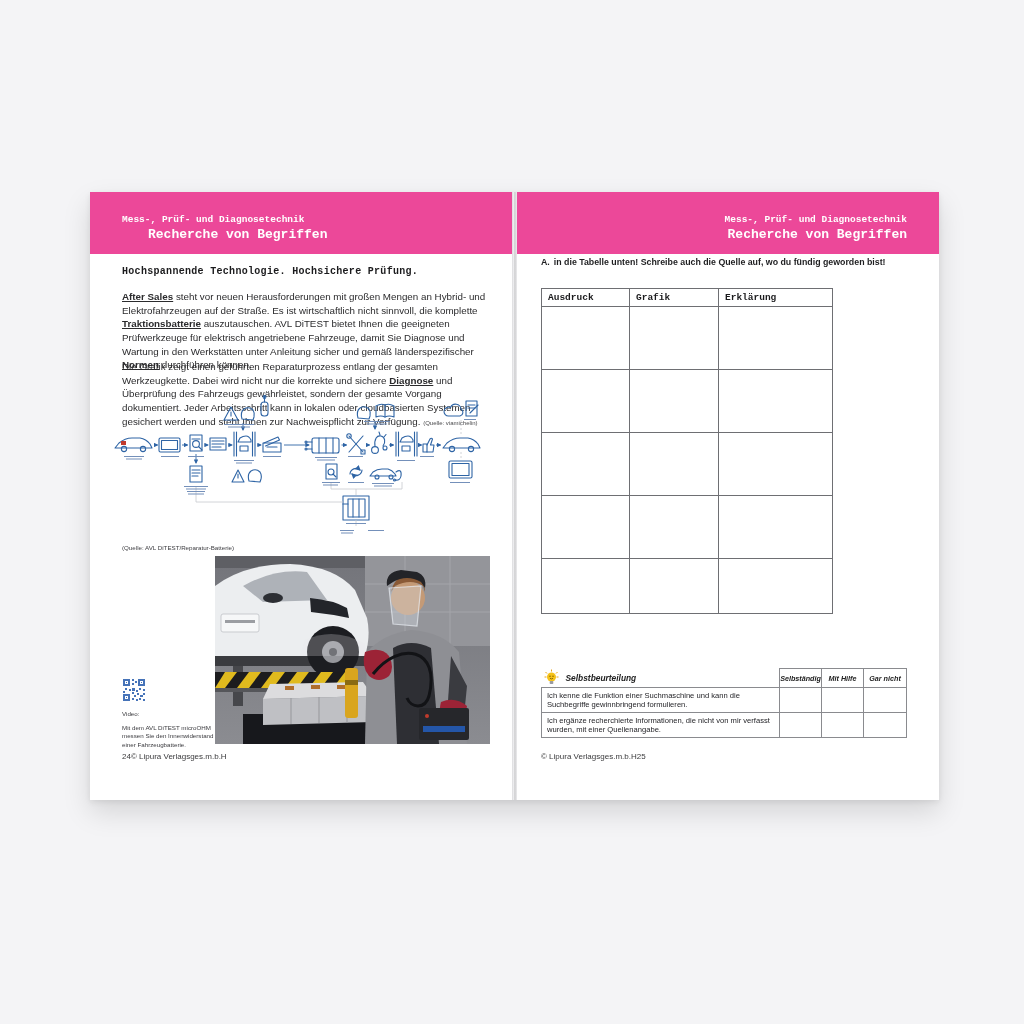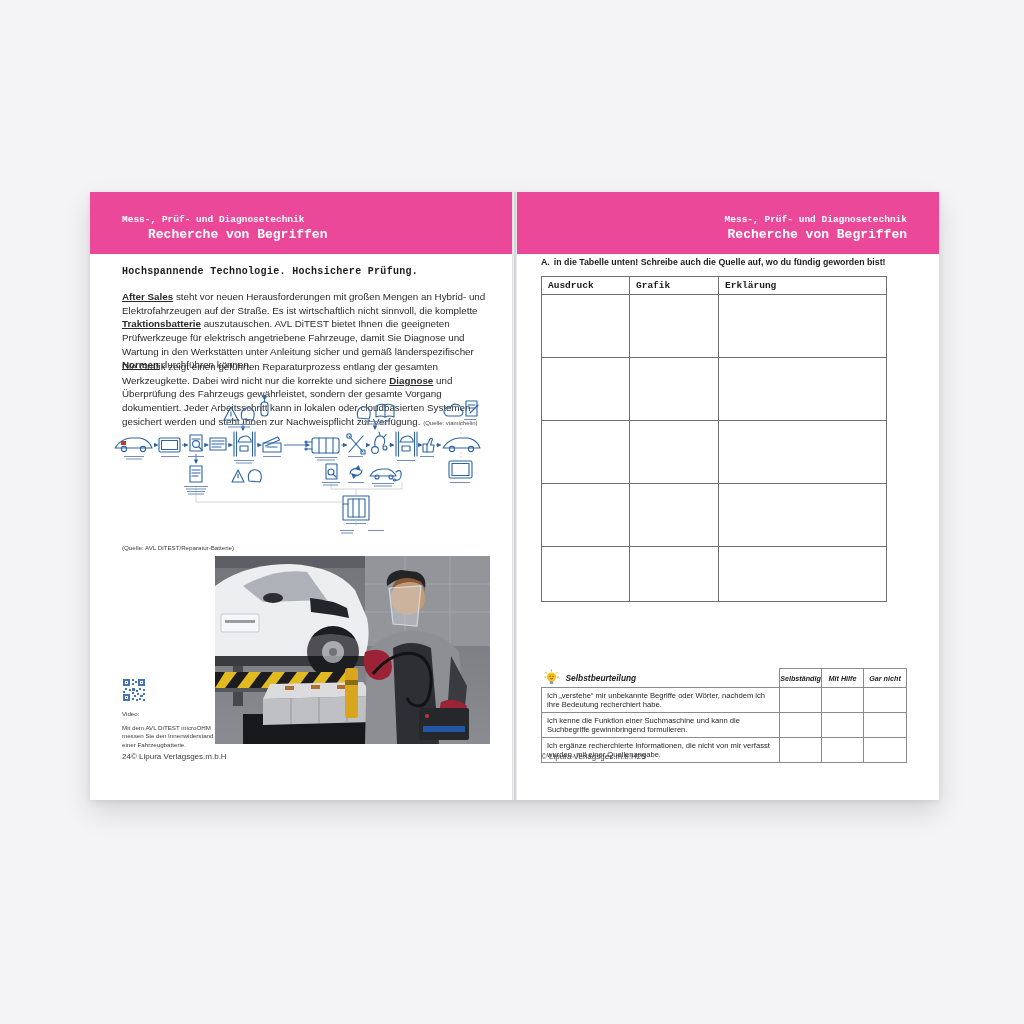--- a/index.html
+++ b/index.html
@@ -26,21 +26,21 @@
   .qr{position:absolute;left:32px;top:486px;}
   .video-note{position:absolute;left:32px;top:518px;width:100px;font-size:6.2px;line-height:8.2px;color:#3a3a3e;}
   .video-note .vlabel{margin-bottom:6px;}
   .footer{position:absolute;left:32px;right:30px;top:560px;display:flex;
           font-size:8px;color:#3a3a3c;}
   .footer-r{left:24px;right:32px;}
   
   .task{position:absolute;left:24px;top:65px;width:350px;display:flex;gap:4px;
         font-weight:700;font-size:8.8px;line-height:11.5px;color:#1e1e20;}
   table{border-collapse:collapse;}
-  .research{position:absolute;left:24px;top:84px;width:346px;table-layout:fixed;}
+  .research{position:absolute;left:24px;top:96px;width:292px;table-layout:fixed;}
   .research th,.research td{border:1px solid #6e6f73;padding:0;}
   .research th{height:17px;font-family:"Liberation Mono",monospace;font-weight:700;font-size:9.5px;
                text-align:left;padding-left:6px;color:#1b1b1d;}
   .research td{height:62px;}
   .research tr:last-child td{height:54px;}
   .selbst{position:absolute;left:24px;top:476px;width:366px;table-layout:fixed;}
   .selbst th,.selbst td{border:1px solid #8a8b8f;padding:0;}
   .selbst th{height:18px;font-style:italic;font-weight:700;font-size:7.2px;text-align:center;color:#222;}
   .selbst th.title-cell{border:none;text-align:left;font-size:8.4px;}
   .title-inner{display:flex;align-items:center;gap:7px;padding-left:2px;}
@@ -495,26 +495,20 @@
                 <i>Selbstbeurteilung</i>
               </span>
             </th>
           <th>Selbständig</th>
               <th>Mit Hilfe</th>
               <th>Gar nicht</th>
             </tr>
         </thead>
         <tbody>
             <tr>
-              <td class="statement">Ich „verstehe“ mir unbekannte Begriffe oder Wörter, nachdem ich ihre Bedeutung recherchiert habe.</td>
-              <td></td>
-              <td></td>
-              <td></td>
-            </tr>
-            <tr>
               <td class="statement">Ich kenne die Funktion einer Suchmaschine und kann die Suchbegriffe gewinnbringend formulieren.</td>
               <td></td>
               <td></td>
               <td></td>
             </tr>
             <tr>
               <td class="statement">Ich ergänze recherchierte Informationen, die nicht von mir verfasst wurden, mit einer Quellenangabe.</td>
               <td></td>
               <td></td>
               <td></td>

